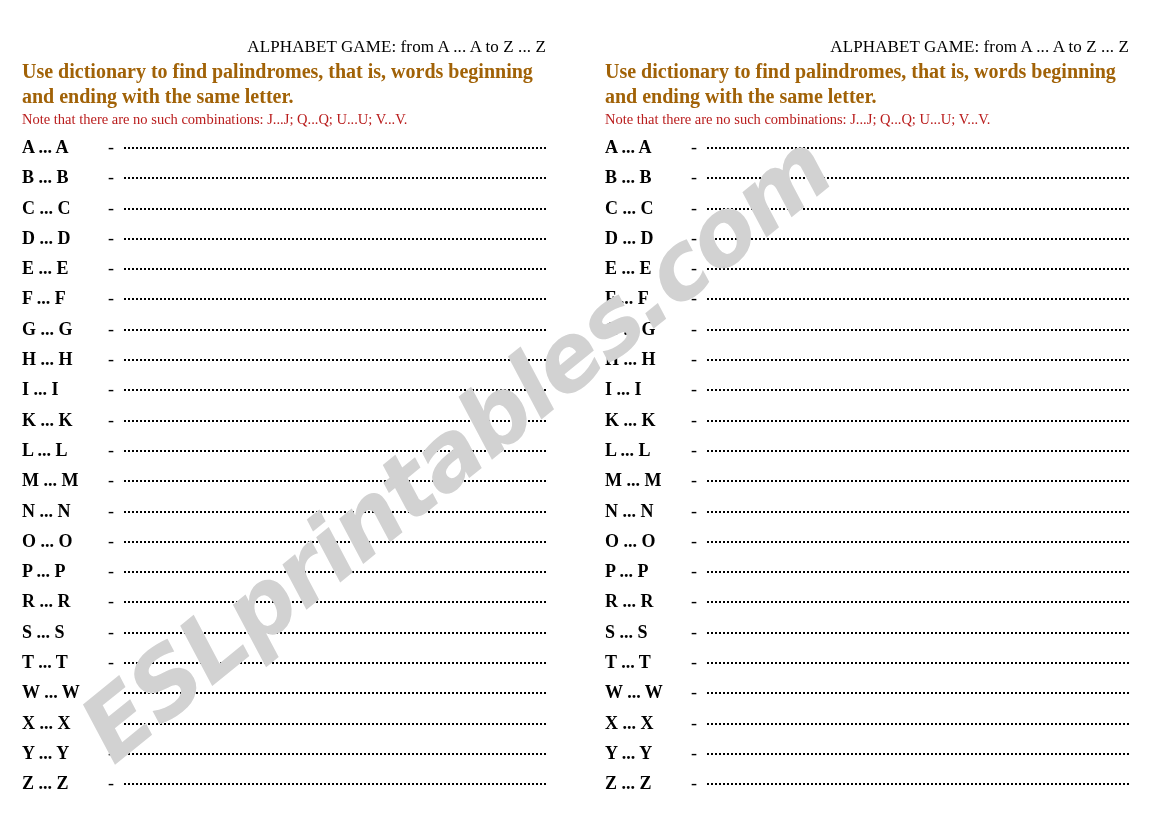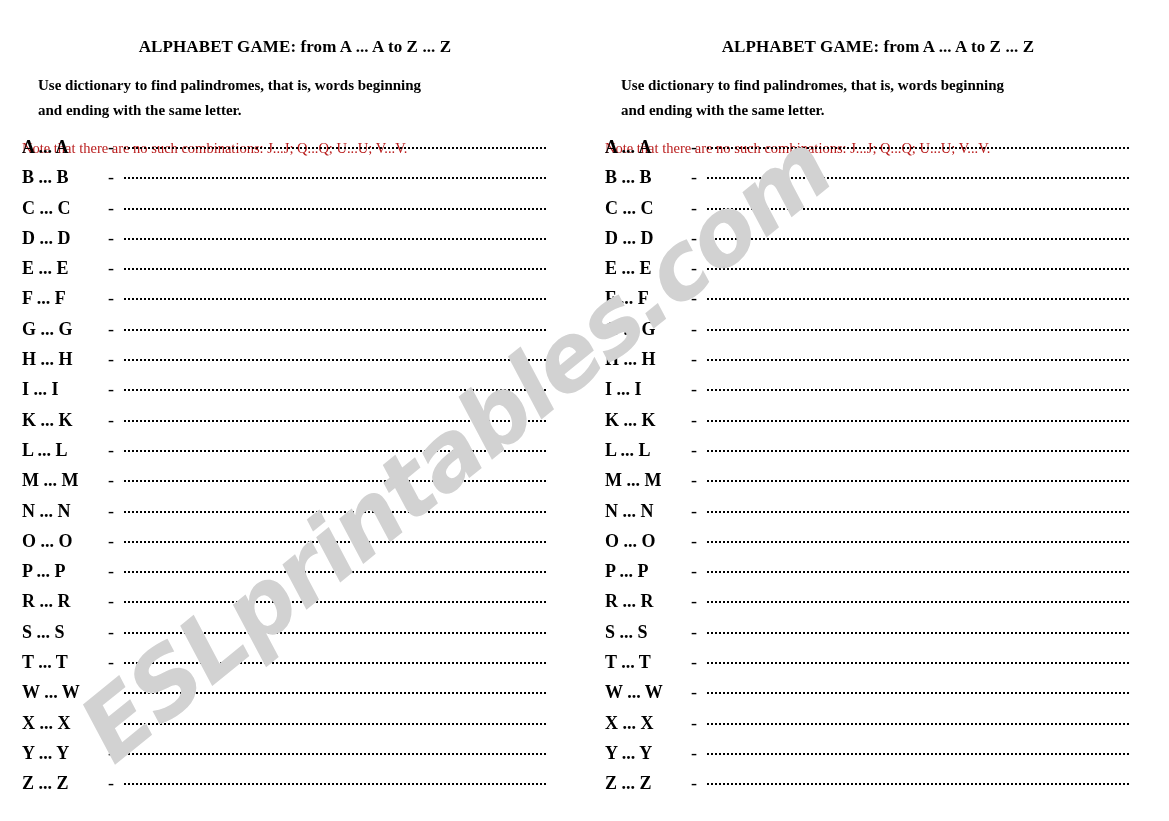--- a/index.html
+++ b/index.html
@@ -59,35 +59,35 @@
 
   
   .header-block {
     position: absolute;
     left: 0;
     top: 36px;
     width: 524px;
   }
   .worksheet-title {
     font-size: 17px;
-    font-weight: 700;
-    text-align: center;
+    font-weight: 400;
+    text-align: right;
     letter-spacing: 0.1px;
     line-height: 21px;
     margin: 0 0 2px 0;
     padding-left: 22px;
     color: #000;
   }
   .instructions {
-    font-size: 15px;
+    font-size: 20px;
     font-weight: 700;
     line-height: 25px;
-    margin: 16px;
+    margin: 0;
     padding-left: 0px;
-    color: #000000;
+    color: #a16207;
   }
   .note-line {
     font-size: 14.5px;
     font-weight: 400;
     line-height: 19px;
     margin: 1px 0 0 0;
     color: #b91c1c;
   }
 
   

